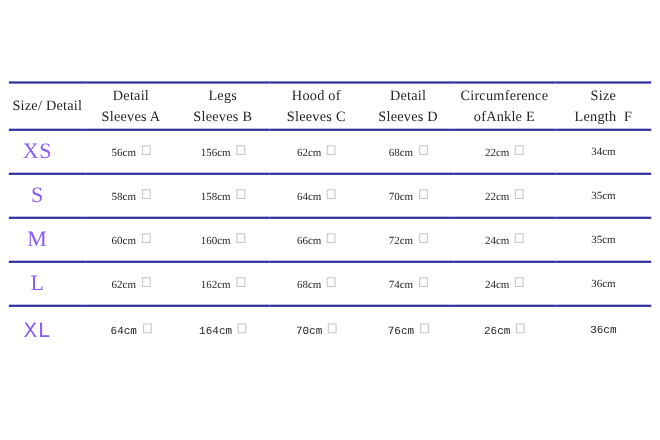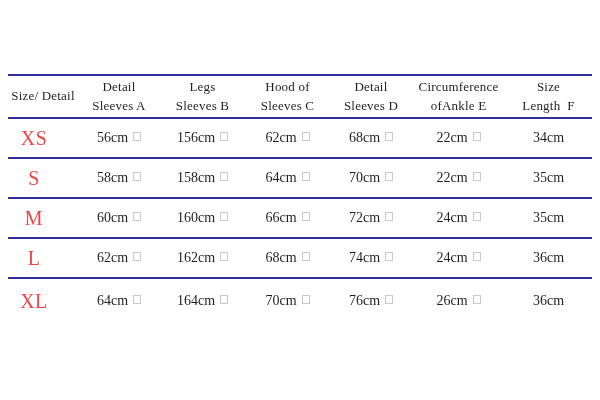--- a/index.html
+++ b/index.html
@@ -17,23 +17,23 @@
     border-top: 2px solid var(--rule, #2e2e9f);
   }
   th, td {
     padding: 0; margin: 0;
     border-bottom: 2px solid var(--rule, #2e2e9f);
     text-align: center; font-weight: normal;
     vertical-align: middle;
   }
   thead th { height: 43px; font-size: 13px; line-height: 1.45; letter-spacing: 0.2px; }
   .hl { display: block; }
-  tbody td { height: 40px; font-size: 14px; }
-  tbody tr:last-child td { height: 46px; }
-  td.size { font-size: 20px; padding-right: 18px; letter-spacing: 0.5px; color: #ef4444; }
+  tbody td { height: 40px; font-size: 10px; }
+  tbody tr:last-child td { height: 46px; font-family: Liberation Mono, monospace; }
+  td.size { font-size: 20px; padding-right: 18px; letter-spacing: 0.5px; color: #8b5cf6; }
   .val { display: inline-block; }
   .box {
     display: inline-block; width: 8px; height: 9px;
     border: 1px solid var(--box, #c9c9c9);
     background: #fdfdfd; margin-left: 5px; vertical-align: 1px;
   }
 </style>
 </head>
 <body>
 

